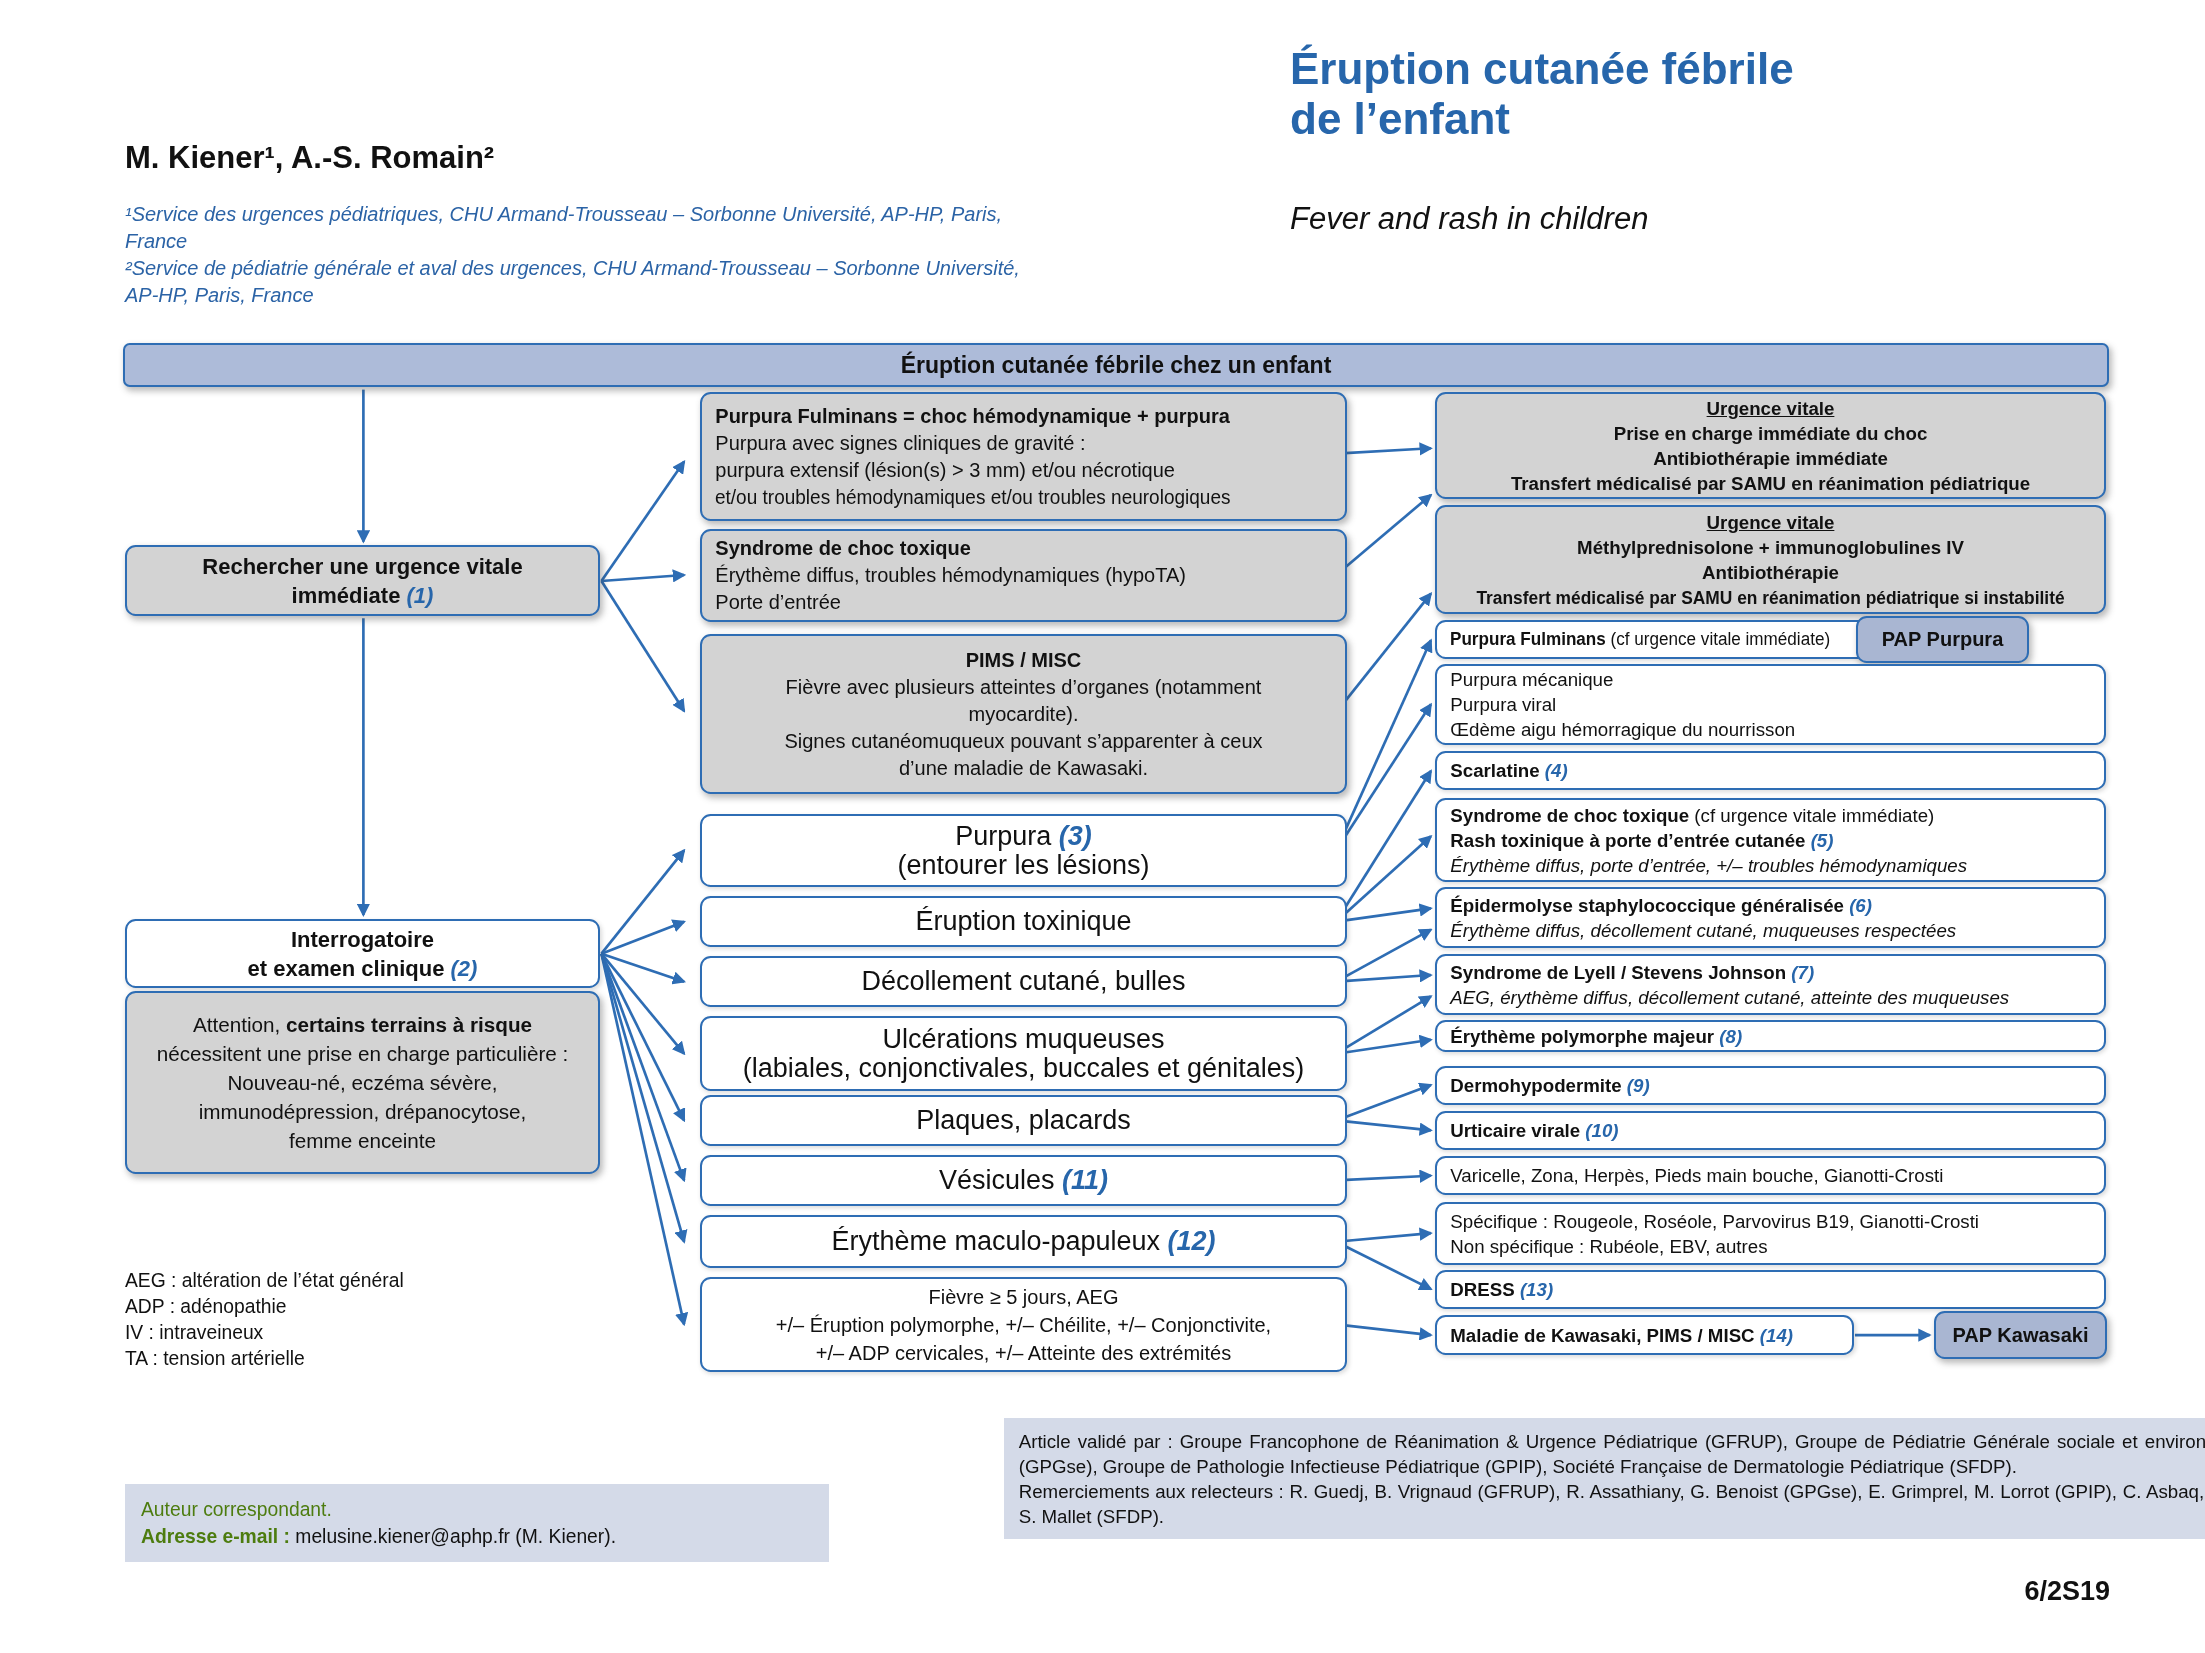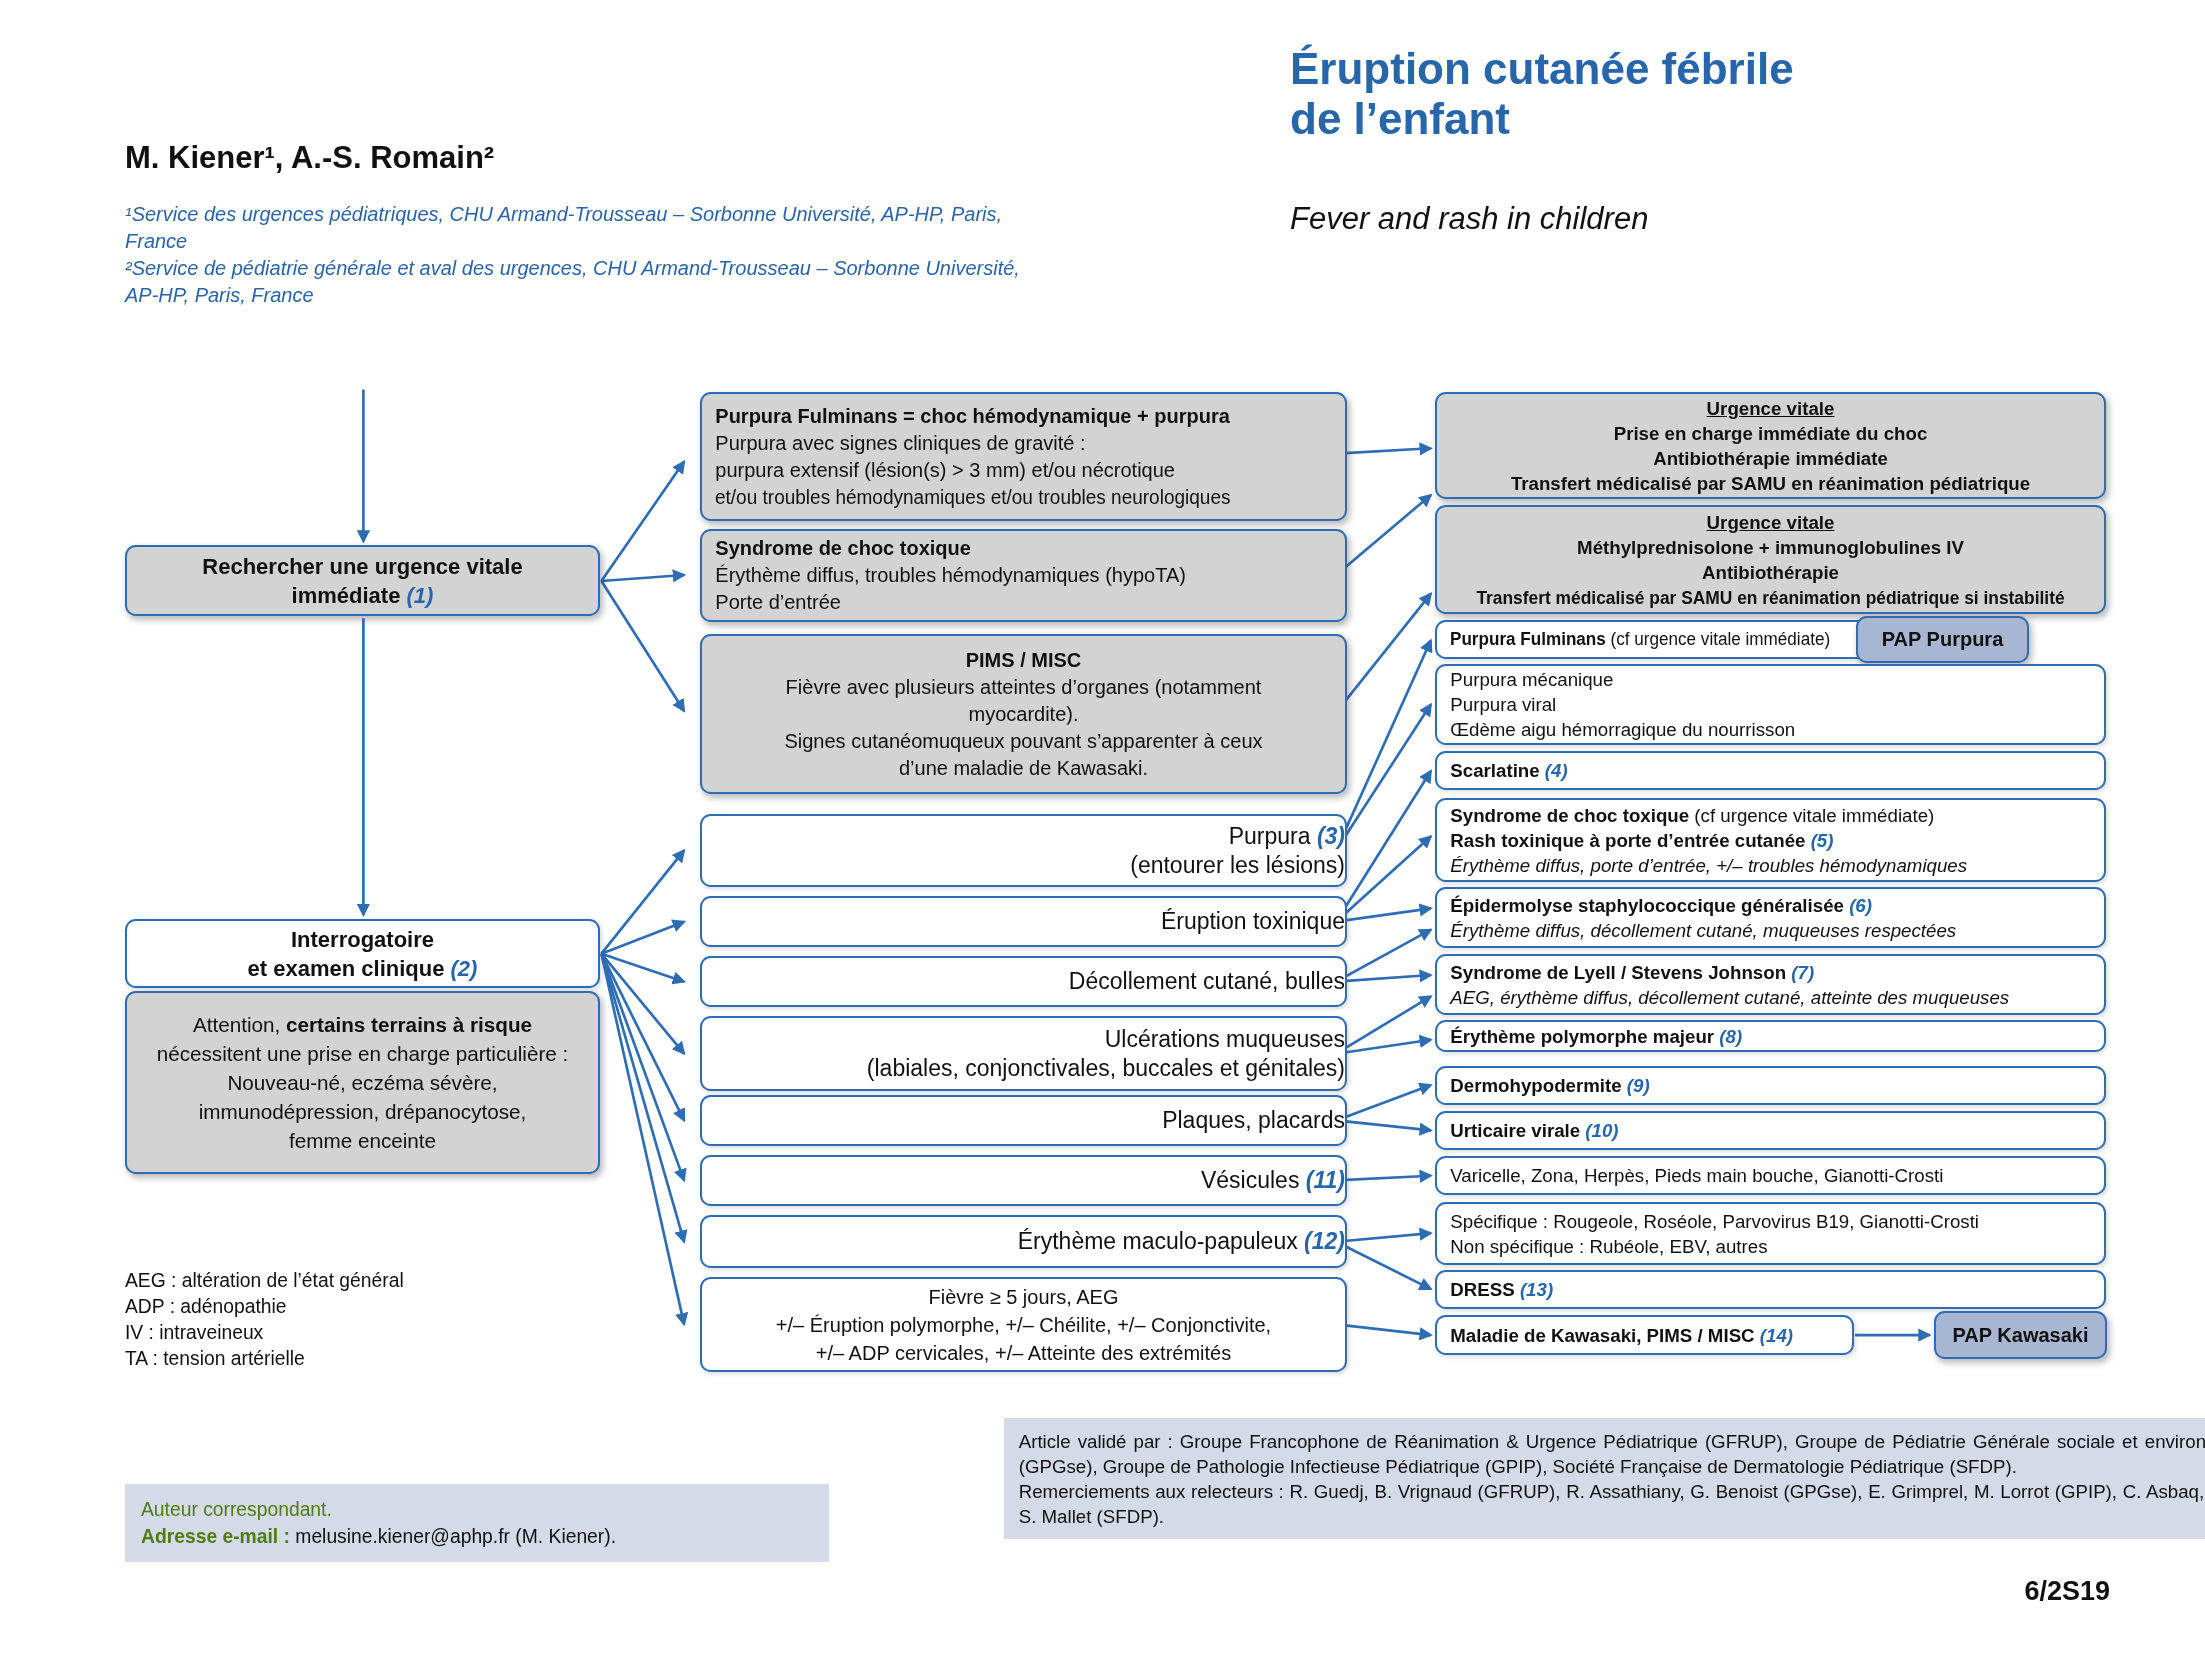--- a/index.html
+++ b/index.html
@@ -45,21 +45,21 @@
   #b1{top:545px;height:71px;font-size:22px;font-weight:bold;line-height:29px;}
   #b2{top:919px;height:69px;font-size:22px;font-weight:bold;line-height:29px;}
   #b3{top:991px;height:183px;font-size:20.7px;line-height:29px;}
 
   
   .mcol{left:688px;width:647px;margin-left:12px;}
   .mtxt{font-size:20px;line-height:27px;}
   #m1{top:392px;height:129px;}
   #m2{top:529px;height:93px;}
   #m3{top:634px;height:160px;text-align:center;}
-  .mwhite{font-size:23px;line-height:29px;text-align:right;}
+  .mwhite{font-size:27px;line-height:29px;}
   #m4{top:814px;height:73px;}
   #m5{top:896px;height:51px;}
   #m6{top:956px;height:51px;}
   #m7{top:1016px;height:75px;}
   #m8{top:1095px;height:51px;}
   #m9{top:1155px;height:51px;}
   #m10{top:1215px;height:53px;}
   #m11{top:1277px;height:95px;font-size:20px;line-height:28px;}
 
   
@@ -146,20 +146,23 @@
   <div id="affils">
     <div class="aff">¹Service des urgences pédiatriques, CHU Armand-Trousseau – Sorbonne Université, AP-HP, Paris,
 France</div>
     <div class="aff">²Service de pédiatrie générale et aval des urgences, CHU Armand-Trousseau – Sorbonne Université,
 AP-HP, Paris, France</div>
   </div>
   <div id="title-fr">Éruption cutanée fébrile
 de l’enfant</div>
   <div id="title-en">Fever and rash in children</div>
 
+  <div id="banner" class="box banner center">
+    <span>Éruption cutanée fébrile chez un enfant</span>
+  </div>
 
   <div id="b1" class="box gray lcol center">
     <span class="line">Rechercher une urgence vitale</span>
     <span class="line"><span>immédiate </span><span class="ref">(1)</span></span>
   </div>
   <div id="b2" class="box lcol center">
     <span class="line">Interrogatoire</span>
     <span class="line"><span>et examen clinique </span><span class="ref">(2)</span></span>
   </div>
   <div id="b3" class="box gray lcol center">

